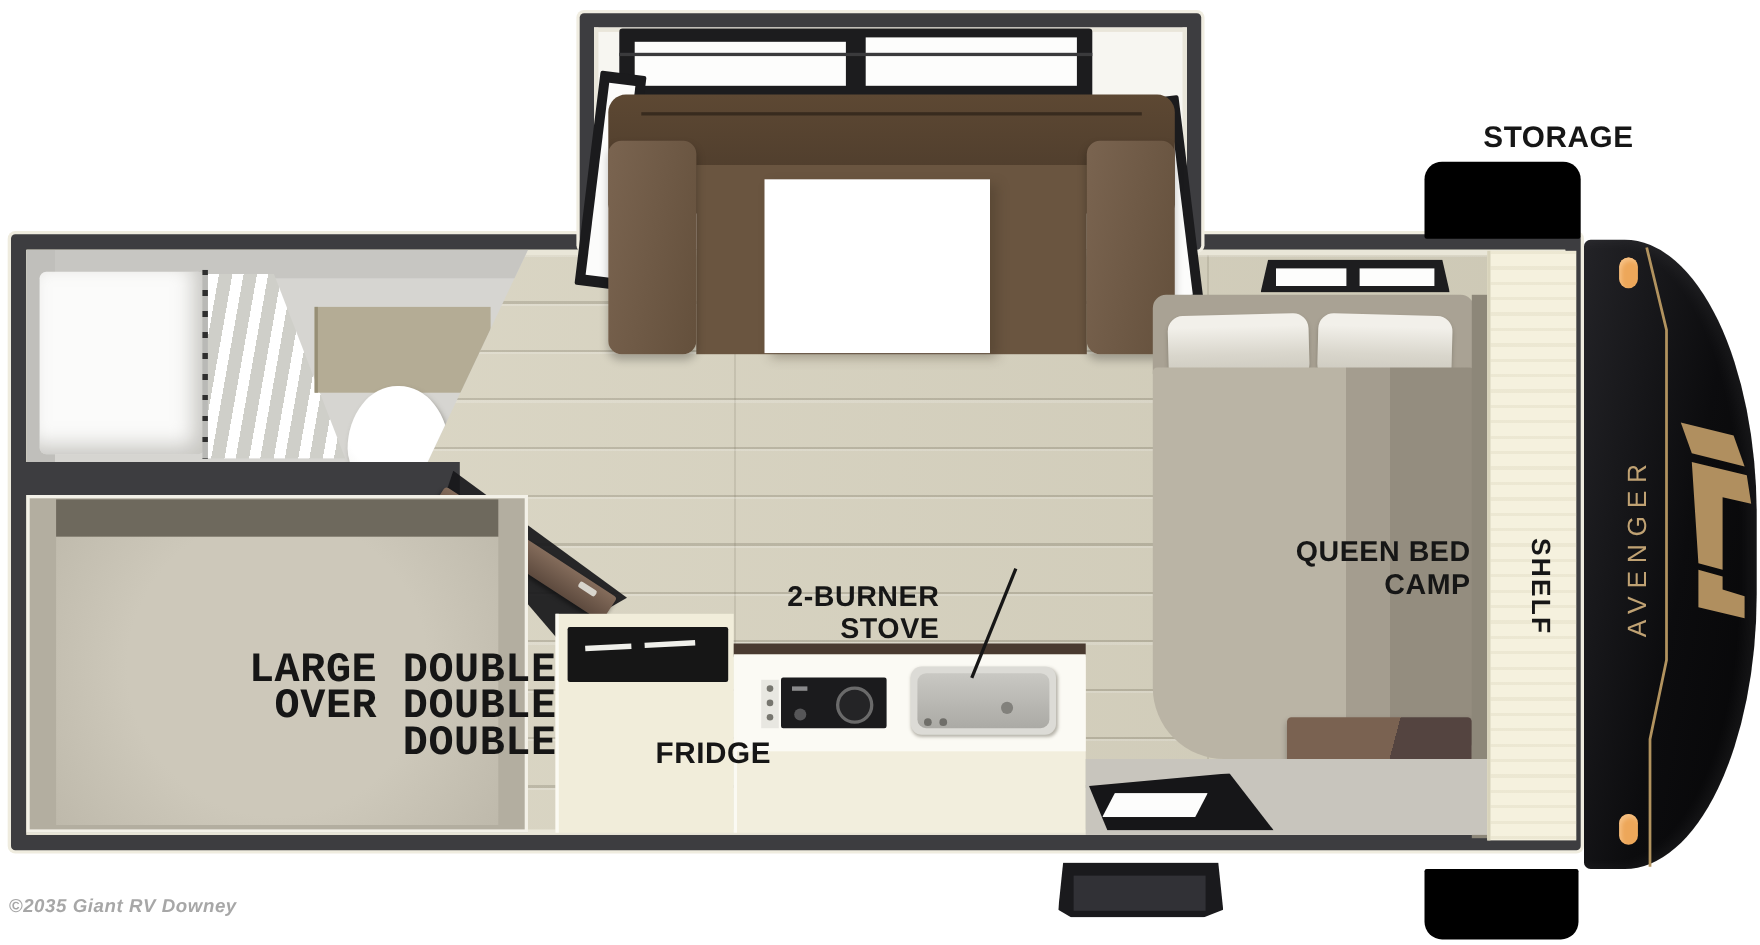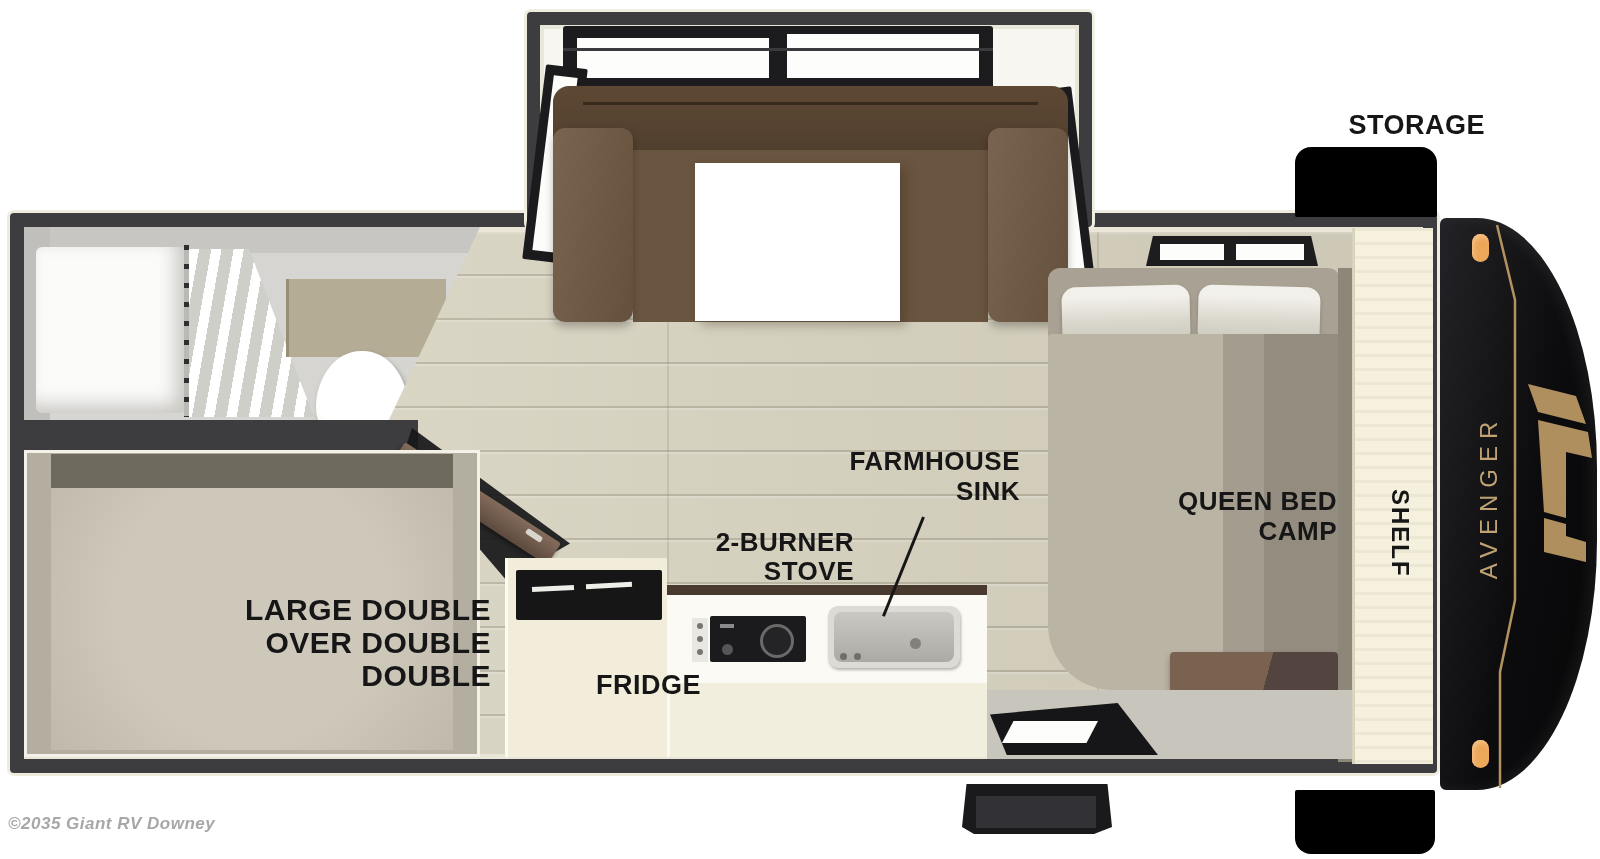--- a/index.html
+++ b/index.html
@@ -193,21 +193,21 @@
   </div>
   <div class="abs wall-div"></div>
   <div class="abs door-shadow"></div>
   <div class="abs door-panel">
     <div class="abs handle"></div>
   </div>
 
   <div class="abs bunks"></div>
   <div class="abs backwall" style="left:51px;top:454px;width:402px;height:34px;background:#6e695d;"></div>
   <div class="abs" style="left:51px;top:488px;width:402px;height:262px;background:radial-gradient(circle at 50% 45%,#cdc8ba 55%,#beb9ab);"></div>
-  <div class="lbl" style="left:91px;top:593px;width:400px;font-size:30px;line-height:33px;">
+  <div class="lbl" style="left:106px;top:593px;width:400px;font-size:38px;line-height:33px;font-family:Liberation Mono, monospace;">
     <span>LARGE DOUBLE</span>
     <span>OVER DOUBLE</span>
     <span>DOUBLE</span>
   </div>
 
   <div class="abs fridge"></div>
   <div class="abs fridge-top">
     <div class="abs h1"></div>
     <div class="abs h2"></div>
   </div>
@@ -226,24 +226,20 @@
     <div class="abs mark"></div>
   </div>
   <div class="abs sink-rim">
     <div class="abs sink-basin"></div>
     <div class="abs sink-drain"></div>
     <div class="abs faucet-dot" style="left:12px;"></div>
     <div class="abs faucet-dot" style="left:26px;"></div>
   </div>
   <div class="abs pointer"></div>
 
-  <div class="lbl" style="left:780px;top:446px;width:240px;">
-    <span>FARMHOUSE</span>
-    <span>SINK</span>
-  </div>
   <div class="lbl" style="left:614px;top:528px;width:240px;line-height:29px;">
     <span>2-BURNER</span>
     <span>STOVE</span>
   </div>
   <div class="lbl" style="left:501px;top:670px;width:200px;font-size:27px;">FRIDGE</div>
 
   <div class="abs bed-head"></div>
   <div class="abs pillow p1"></div>
   <div class="abs pillow p2"></div>
   <div class="abs mattress"></div>

